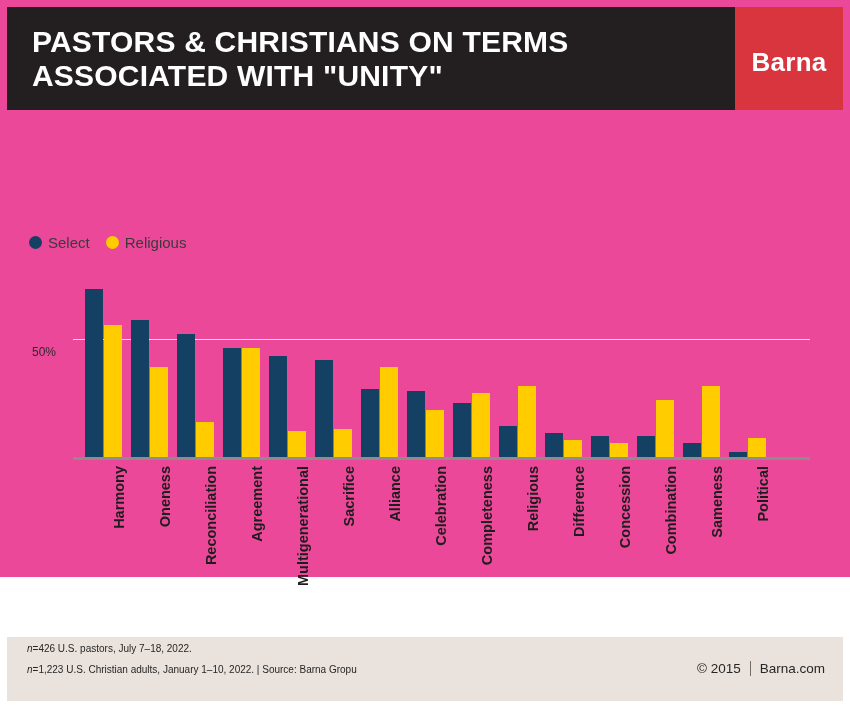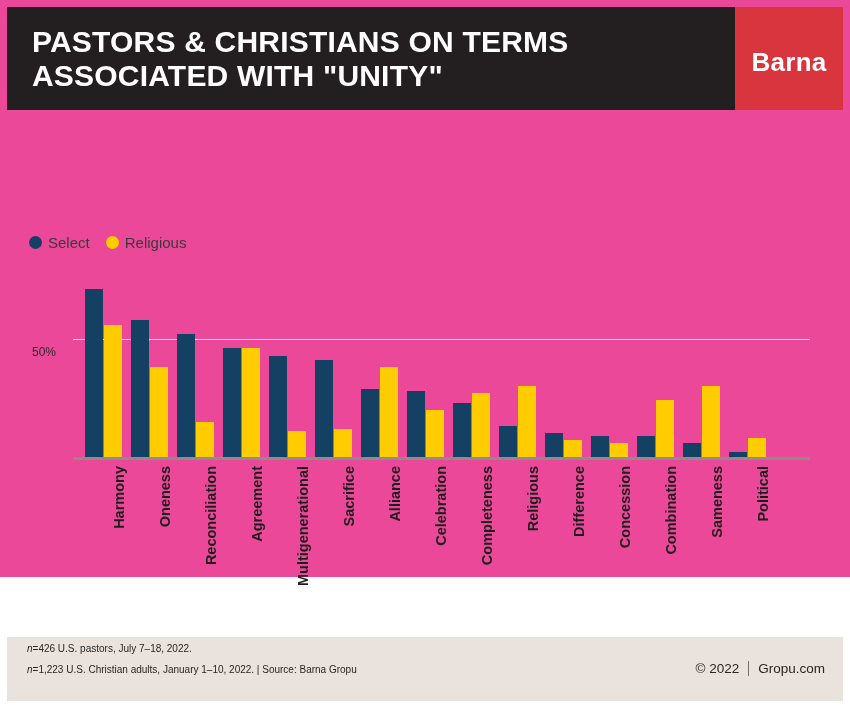--- a/index.html
+++ b/index.html
@@ -328,19 +328,19 @@
         <div class="xlabel" style="left: 670px;">Political</div>
       </div>
   </div>
 
   <div class="footer-band">
     <div class="footer-note">
       <div><span class="n-italic">n</span><span>=426 U.S. pastors, July 7–18, 2022.</span></div>
       <div><span class="n-italic">n</span><span>=1,223 U.S. Christian adults, January 1–10, 2022. | Source: Barna Gropu</span></div>
     </div>
     <div class="footer-credit">
-      <span>© 2022</span>
+      <span>© 2015</span>
       <span class="credit-divider"></span>
-      <span>Gropu.com</span>
+      <span>Barna.com</span>
     </div>
   </div>
 
 </div>
 
 </body></html>

